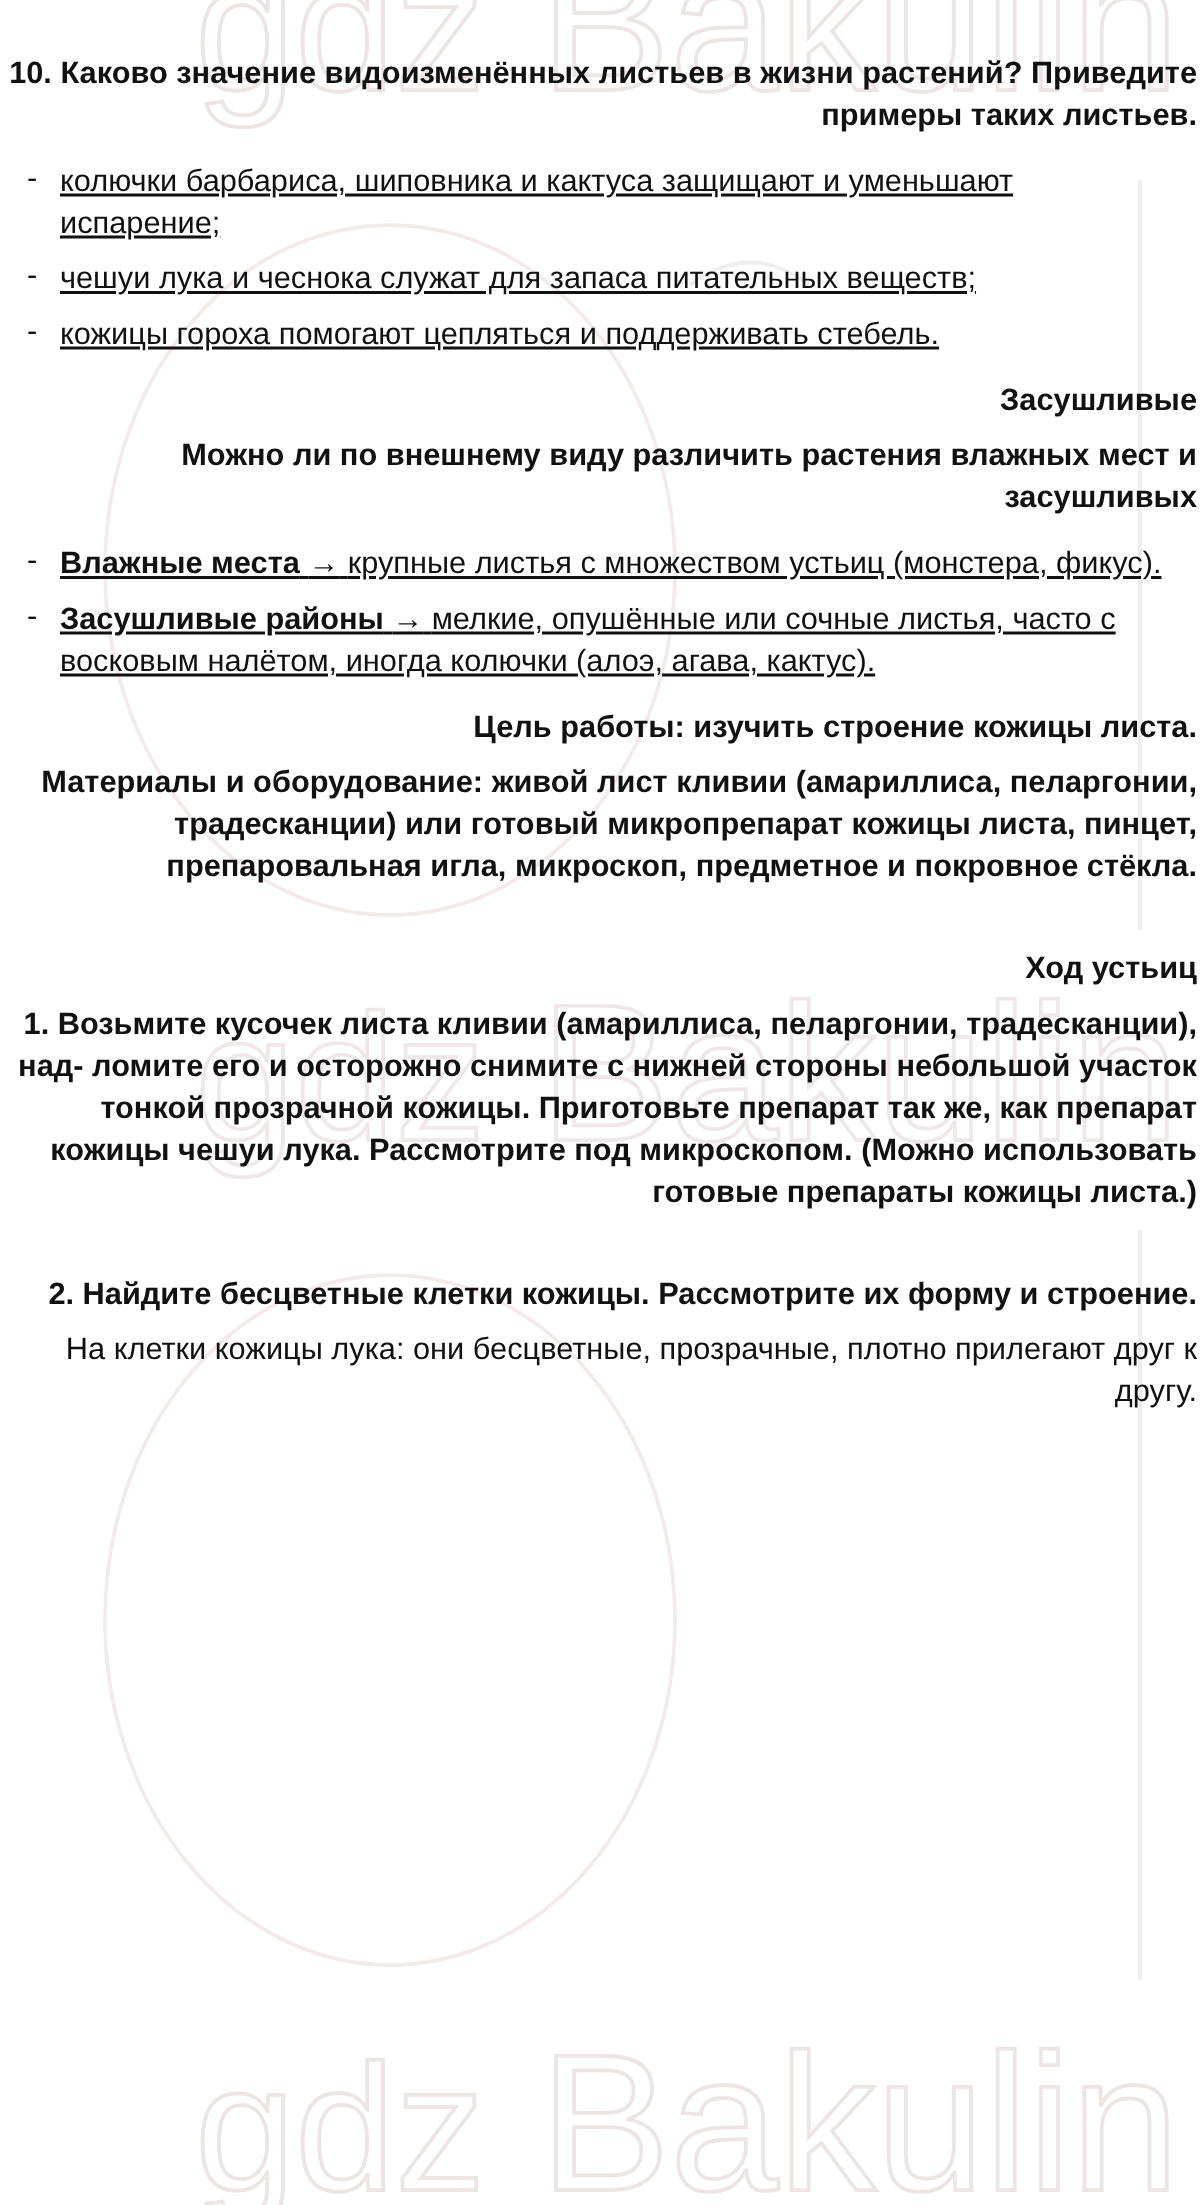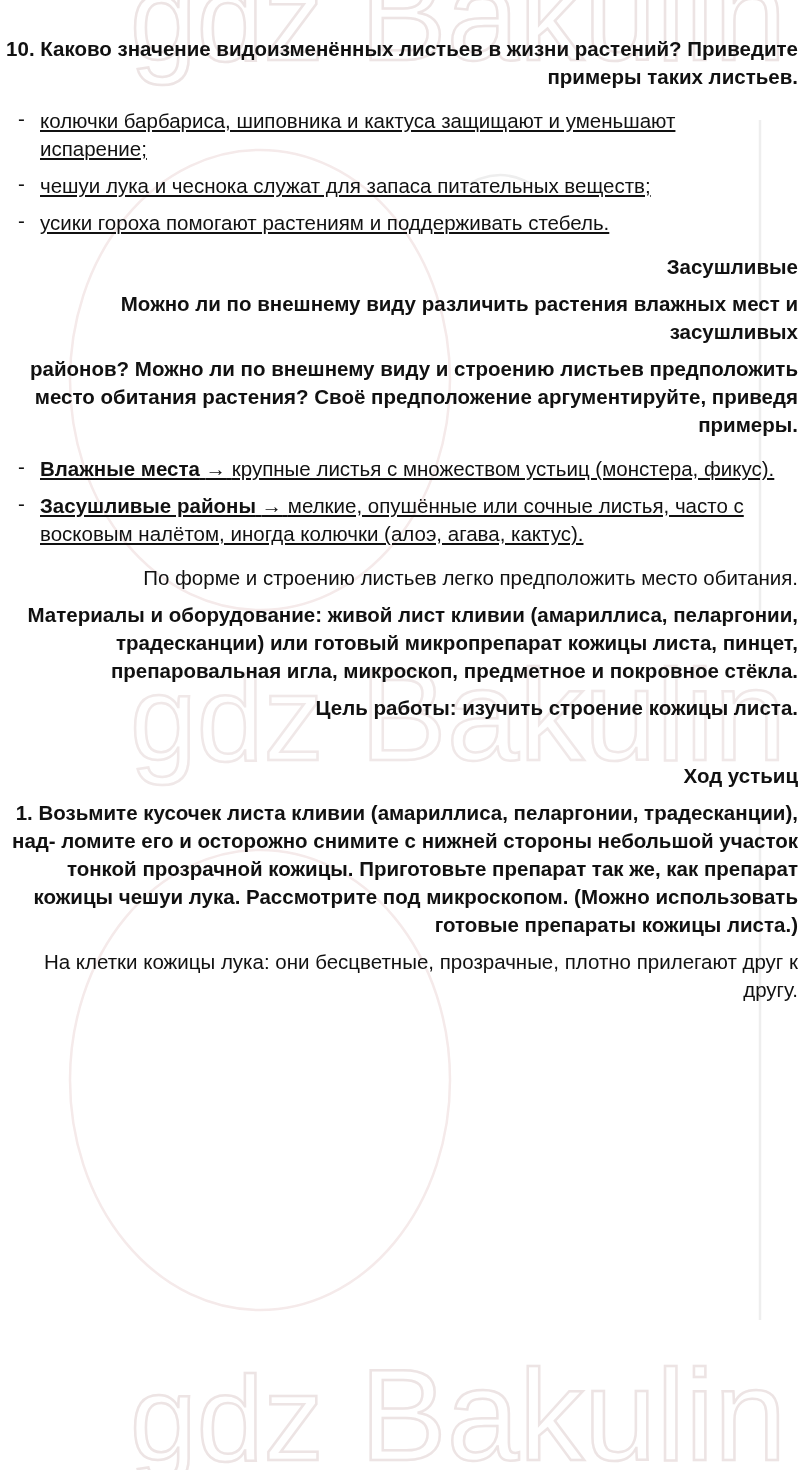--- a/index.html
+++ b/index.html
@@ -71,41 +71,40 @@
     <path d="M460 190 q40 -30 80 0 M760 120 v500 M760 820 v500" stroke="#eeeeee"></path>
   </g>
 </svg>
 
 <div class="content">
 
   <p class="b">10. Каково значение видоизменённых листьев в жизни растений? Приведите примеры таких листьев.</p>
   <ul class="dash">
     <li>колючки барбариса, шиповника и кактуса защищают и уменьшают испарение;</li>
     <li>чешуи лука и чеснока служат для запаса питательных веществ;</li>
-    <li>усики гороха помогают растениям и поддерживать стебель.</li>
+    <li>кожицы гороха помогают цепляться и поддерживать стебель.</li>
   </ul>
 
   <p class="b">Засушливые</p>
   <p class="b">Можно ли по внешнему виду различить растения влажных мест и засушливых</p>
-  <p class="b">районов? Можно ли по внешнему виду и строению листьев предположить место обитания растения? Своё предположение аргументируйте, приведя примеры.</p>
   <ul class="dash">
     <li>
       <span class="b">Влажные места</span>
       <span>→</span>
       <span>крупные листья с множеством устьиц (монстера, фикус).</span>
     </li>
     <li>
       <span class="b">Засушливые районы</span>
       <span>→</span>
       <span>мелкие, опушённые или сочные листья, часто с восковым налётом, иногда колючки (алоэ, агава, кактус).</span>
     </li>
   </ul>
-  <p>По форме и строению листьев легко предположить место обитания.</p>
 
+  <p class="b">Цель работы: изучить строение кожицы листа.</p>
   <p class="b">Материалы и оборудование: живой лист кливии (амариллиса, пеларгонии, традесканции) или готовый микропрепарат кожицы листа, пинцет, препаровальная игла, микроскоп, предметное и покровное стёкла.</p>
-  <p class="b">Цель работы: изучить строение кожицы листа.</p>
 
   <p class="b gap-xl">Ход устьиц</p>
   <p class="b">1. Возьмите кусочек листа кливии (амариллиса, пеларгонии, традесканции), над- ломите его и осторожно снимите с нижней стороны небольшой участок тонкой прозрачной кожицы. Приготовьте препарат так же, как препарат кожицы чешуи лука. Рассмотрите под микроскопом. (Можно использовать готовые препараты кожицы листа.)</p>
 
+  <p class="b gap-xl">2. Найдите бесцветные клетки кожицы. Рассмотрите их форму и строение.</p>
   <p>На клетки кожицы лука: они бесцветные, прозрачные, плотно прилегают друг к другу.</p>
 
 </div>
 
 </body></html>

